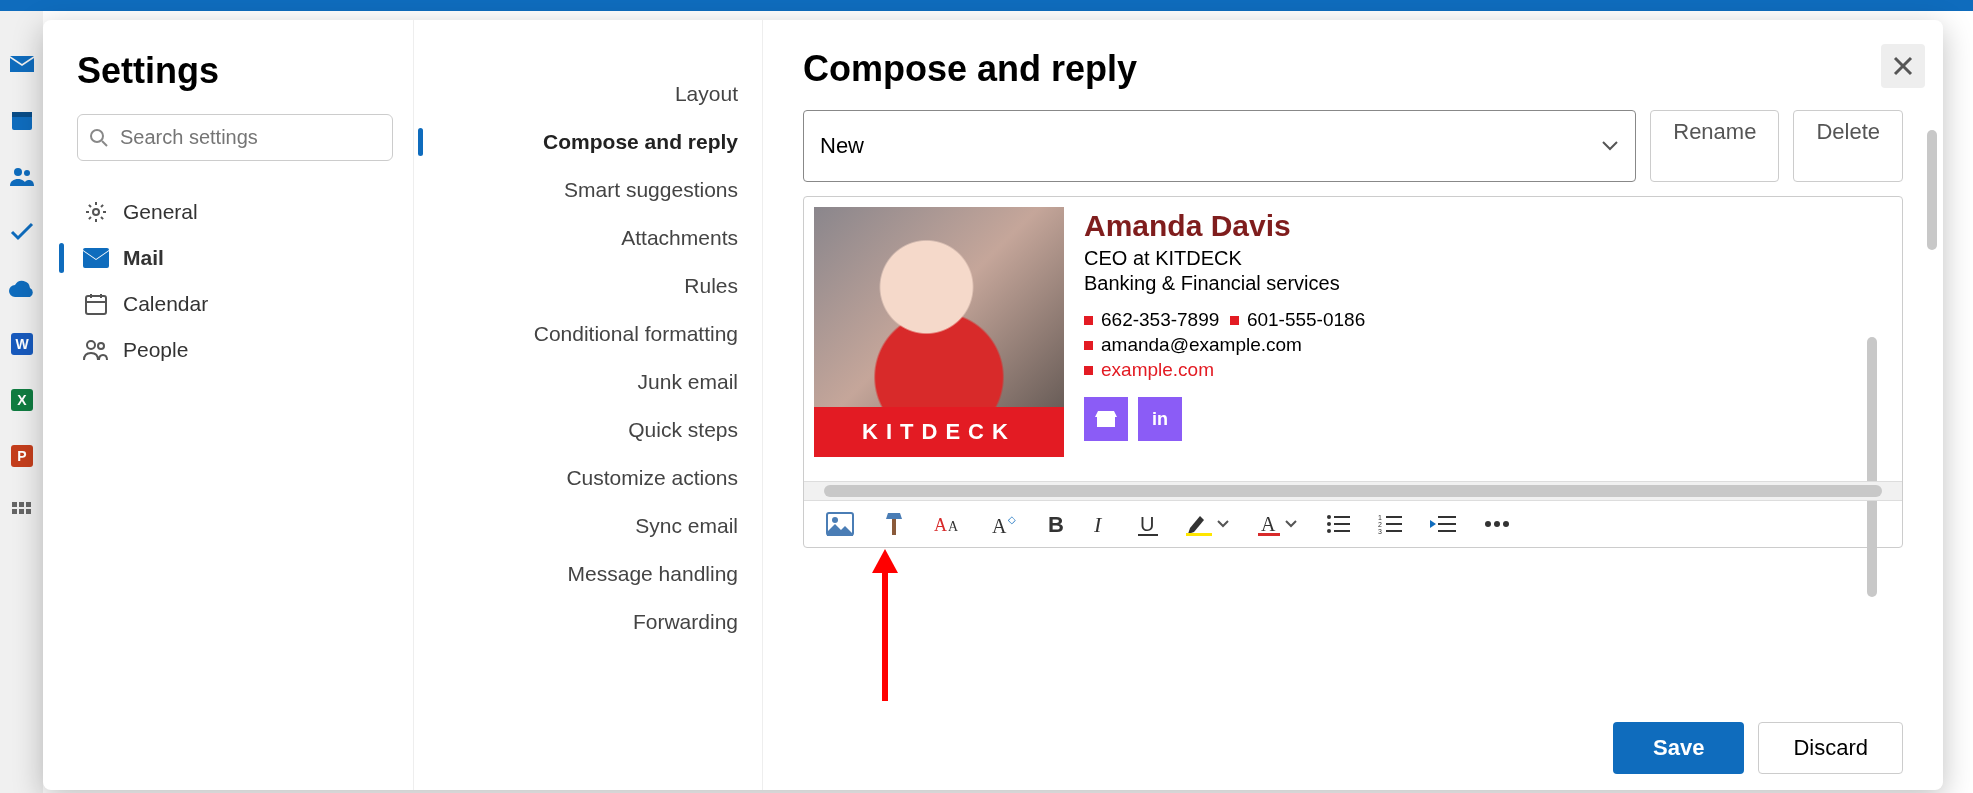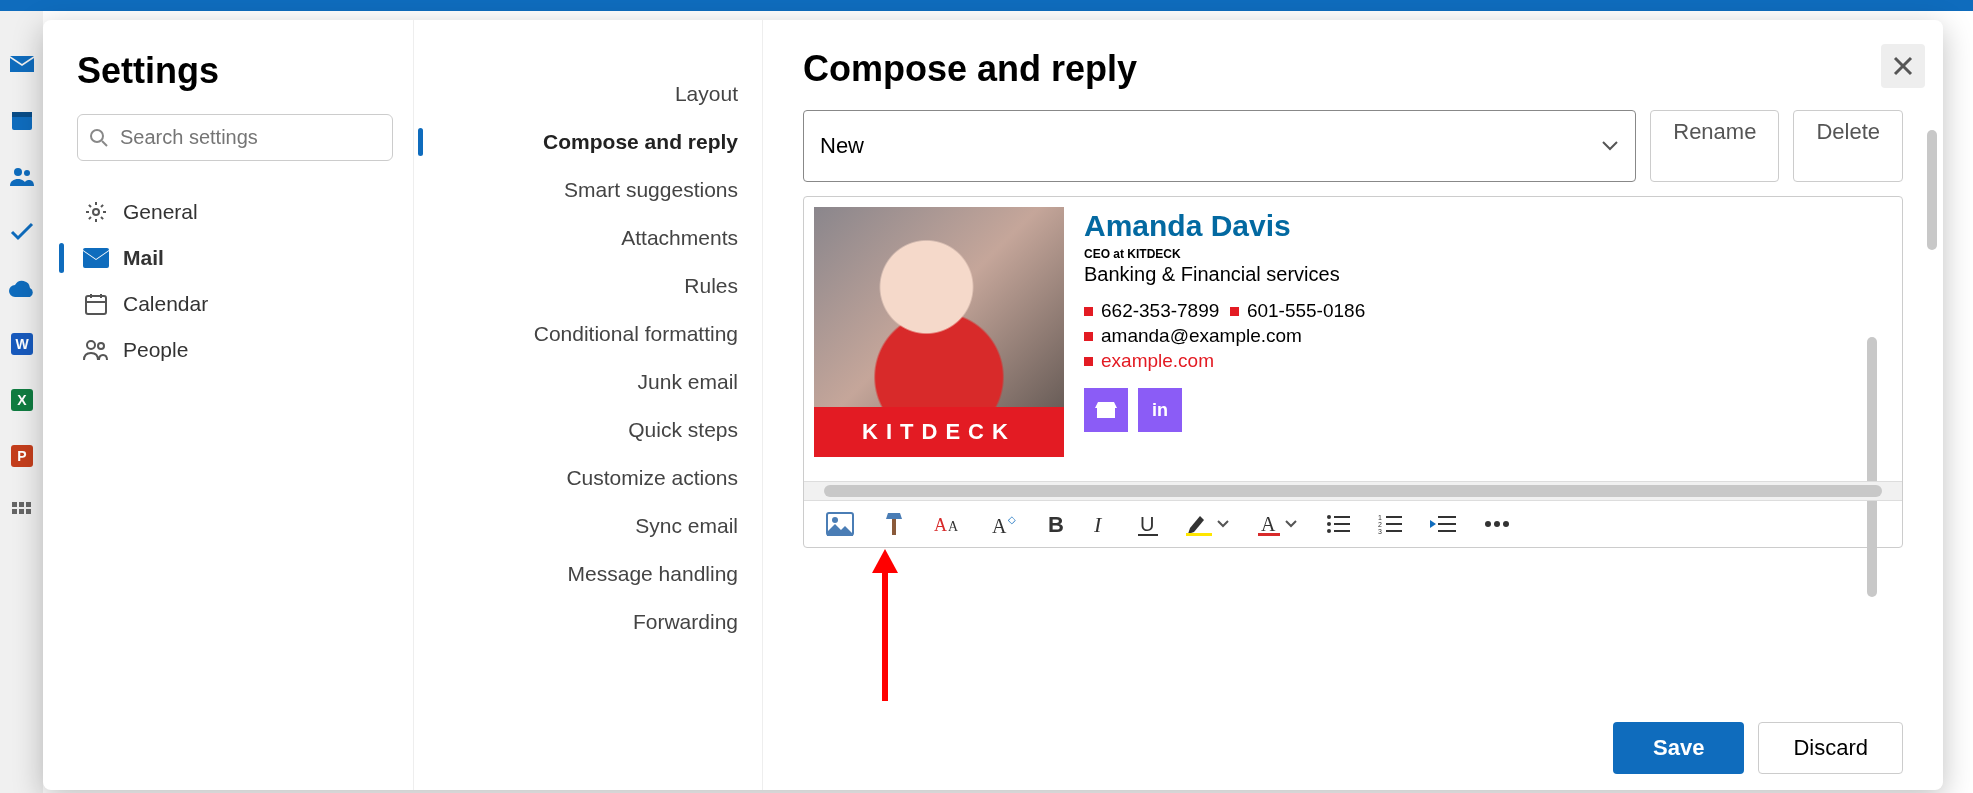--- a/index.html
+++ b/index.html
@@ -26,22 +26,22 @@
 .controls{display:flex;gap:14px;margin-bottom:14px;}
 .dropdown{flex:1;border:1px solid #888;border-radius:4px;padding:22px 16px;display:flex;align-items:center;justify-content:space-between;font-size:22px;cursor:pointer;}
 .btn2{border:1px solid #ccc;border-radius:4px;padding:8px 22px;font-size:22px;cursor:pointer;color:#555;}
 .editor{border:1px solid #ccc;border-radius:4px;position:relative;height:350px;display:flex;flex-direction:column;}
 .sigarea{flex:1;padding:10px;overflow:auto;}
 .sigflex{display:flex;gap:20px;}
 .photo{width:250px;height:200px;background:linear-gradient(135deg,#8a868c 0%,#c5a69a 50%,#695d58 100%);position:relative;overflow:hidden;}
 .photo::after{content:"";position:absolute;inset:0;background:radial-gradient(circle at 45% 40%,#f5d9ca 0%,#f5d9ca 25%,transparent 26%),radial-gradient(circle at 50% 85%,#d82a2a 0%,#d82a2a 30%,transparent 31%);}
 .brand{background:#e31b23;color:#fff;font-weight:700;letter-spacing:8px;text-align:center;padding:12px 0;font-size:22px;}
 .siginfo{flex:1;}
-.signame{color:#0369a1;font-size:30px;font-weight:700;margin:2px 0 4px;}
-.sigtitle{font-weight:700;font-size:12px;margin:2px 0;}
+.signame{color:#7f1d1d;font-size:30px;font-weight:700;margin:2px 0 4px;}
+.sigtitle{font-weight:400;font-size:20px;margin:2px 0;}
 .sigind{font-size:20px;margin:2px 0 14px;}
 .sigline{font-size:19px;margin:3px 0;}
 .sq{display:inline-block;width:9px;height:9px;background:#e31b23;margin-right:8px;vertical-align:middle;}
 .sigweb{color:#e31b23;}
 .socials{display:flex;gap:10px;margin-top:16px;}
 .soc{width:44px;height:44px;background:#8b5cf6;color:#fff;display:flex;align-items:center;justify-content:center;font-weight:700;font-size:18px;}
 .escroll{height:18px;background:#f1f1f1;border-top:1px solid #ddd;position:relative;}
 .escroll::after{content:"";position:absolute;left:20px;right:20px;top:3px;bottom:3px;background:#c8c8c8;border-radius:6px;}
 .toolbar{display:flex;align-items:center;gap:28px;padding:10px 22px;border-top:1px solid #ddd;}
 .tb{cursor:pointer;display:flex;align-items:center;gap:4px;}

